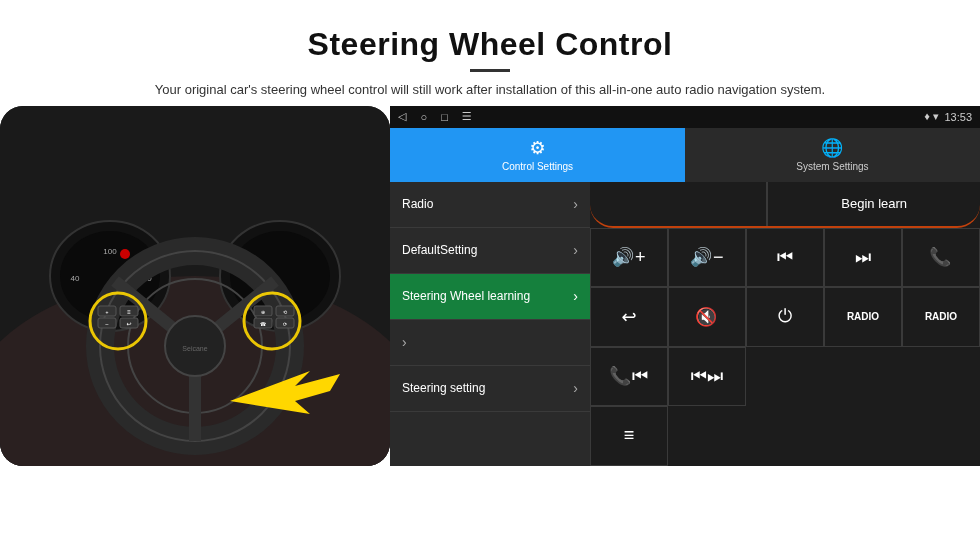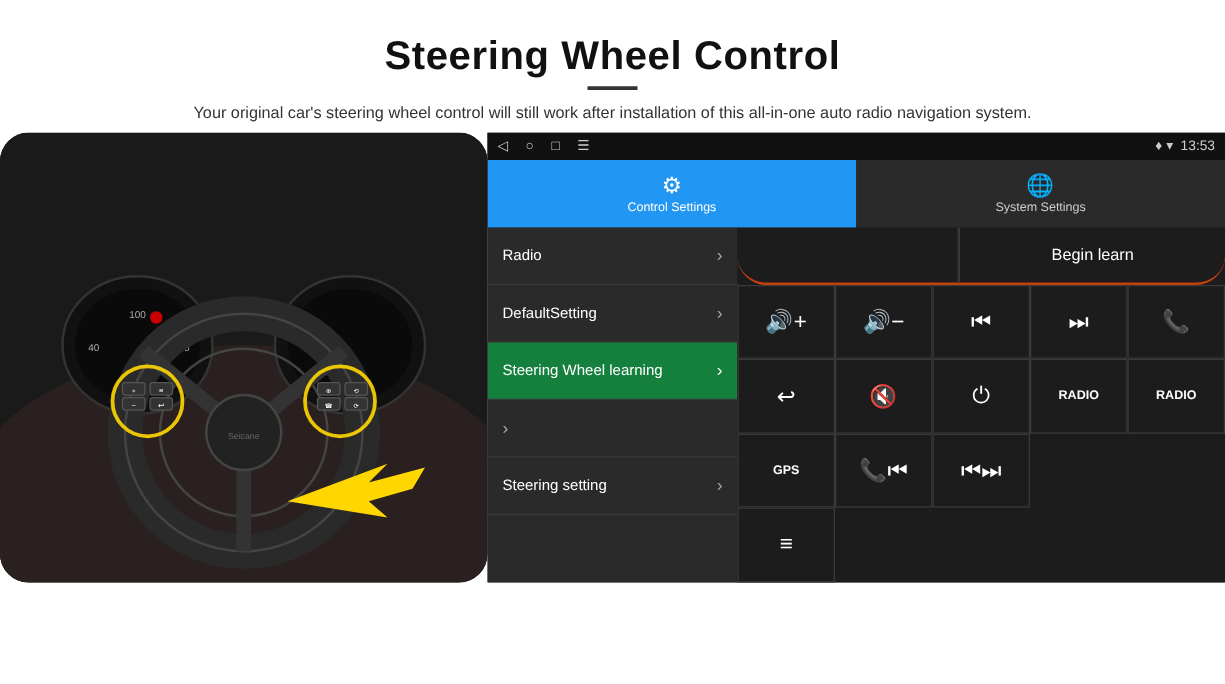--- a/index.html
+++ b/index.html
@@ -366,23 +366,20 @@
             <div class="ctrl-btn">
               <span>⏻</span>
             </div>
             <div class="ctrl-btn text-btn">
               <span>RADIO</span>
             </div>
 
             <div class="ctrl-btn text-btn">
               <span>RADIO</span>
             </div>
-            <div class="ctrl-btn text-btn">
-              <span>GPS</span>
-            </div>
             <div class="ctrl-btn">
               <span>📞⏮</span>
             </div>
             <div class="ctrl-btn">
               <span>⏮⏭</span>
             </div>
 
             <div class="ctrl-btn" style="grid-column: 1; border-top: 1px solid #3a3a3a;">
               <span>≡</span>
             </div>

